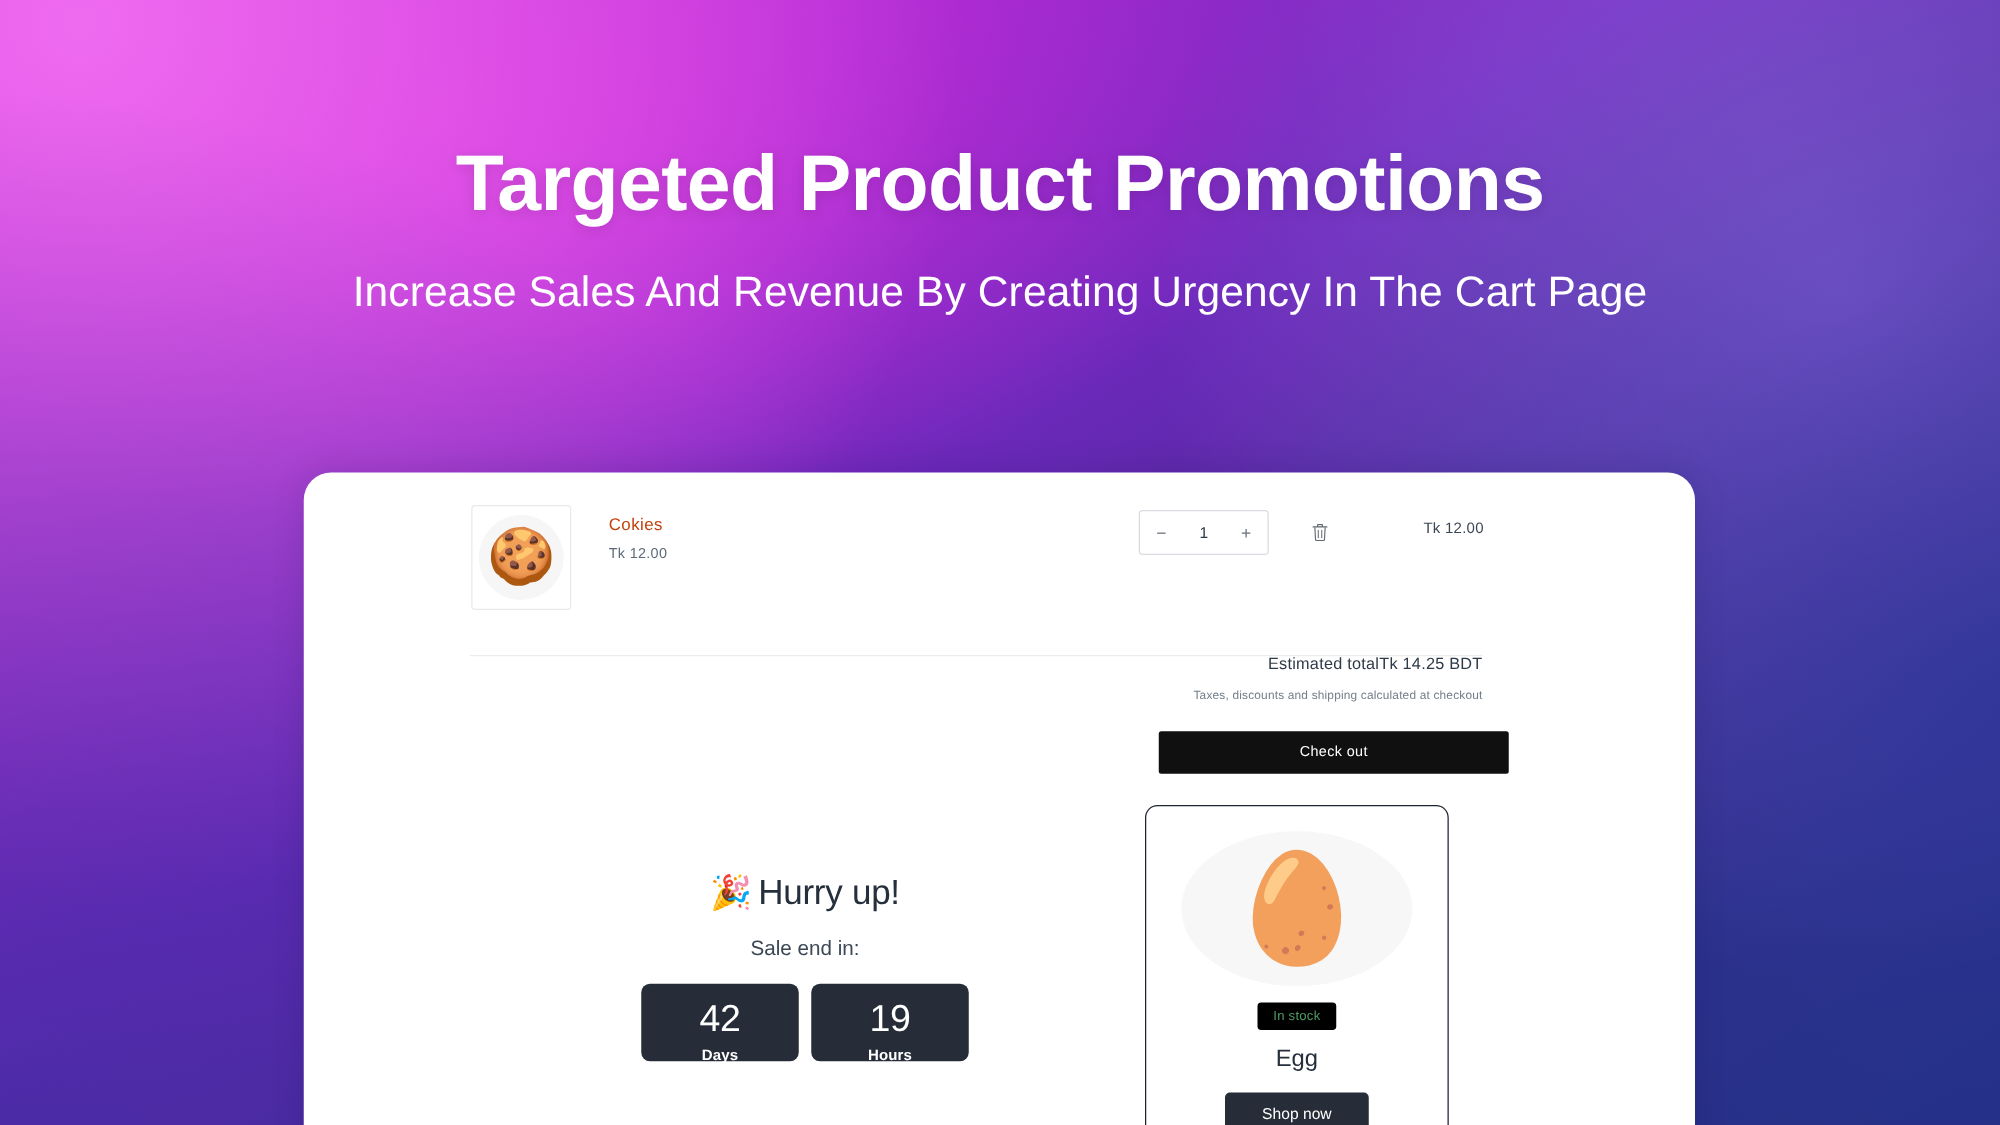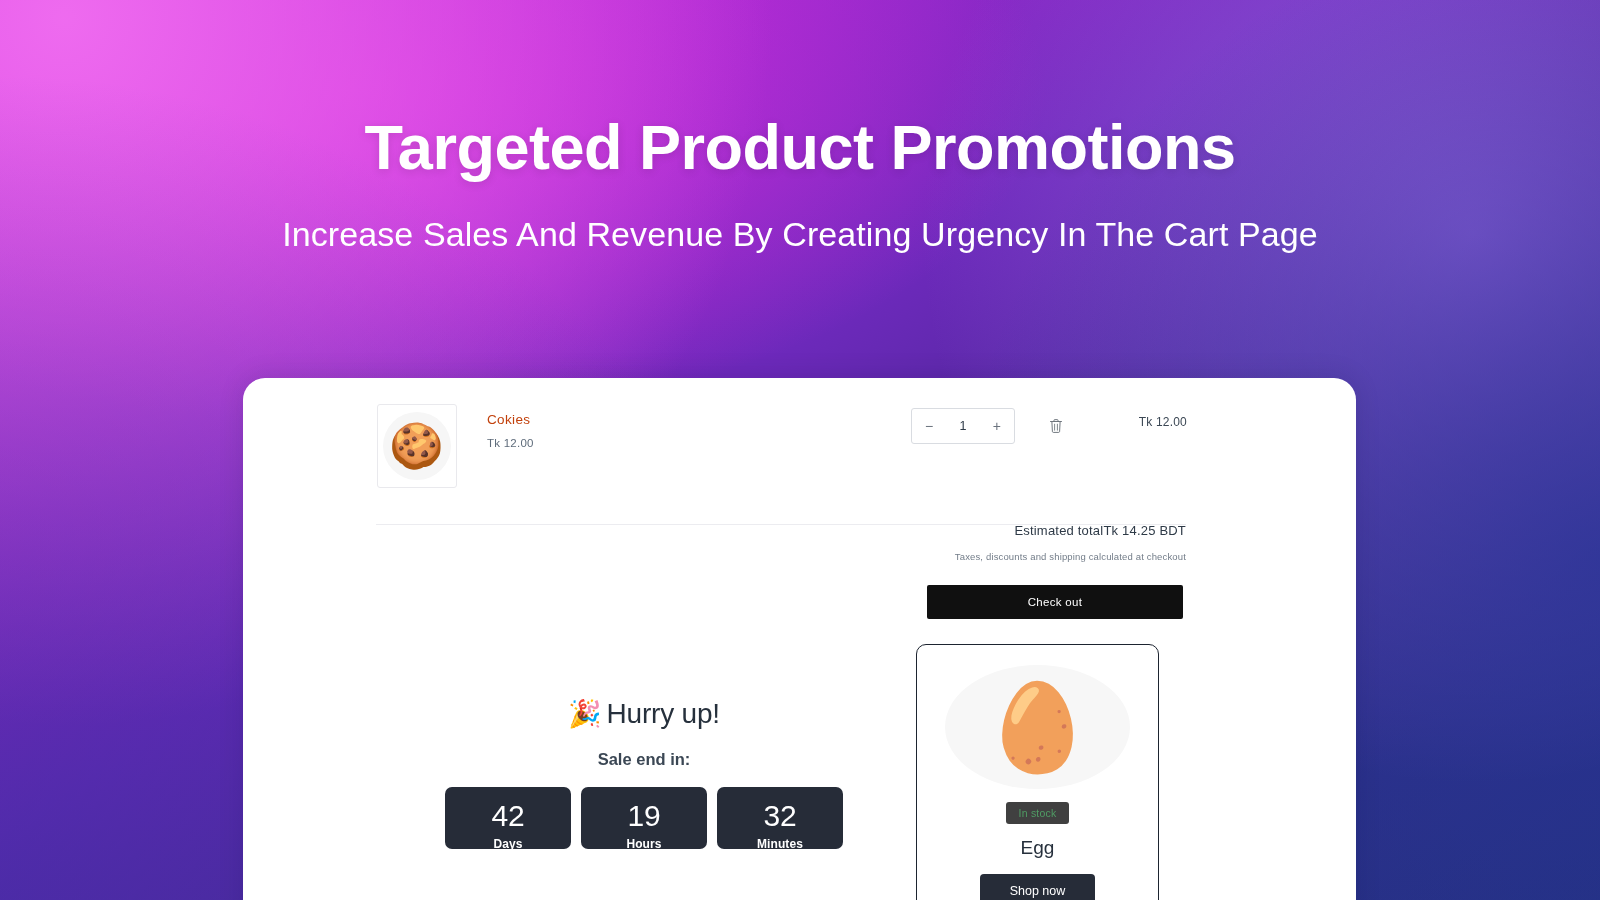--- a/index.html
+++ b/index.html
@@ -220,21 +220,21 @@
     font-size: 9.5px;
     color: #737d89;
     letter-spacing: 0.15px;
   }
 
   
   .checkout-btn {
     position: absolute;
     left: 684px;
     top: 207px;
-    width: 256px;
+    width: 280px;
     height: 34px;
     background: #101010;
     color: #ffffff;
     border: none;
     border-radius: 2px;
     font-size: 11.5px;
     letter-spacing: 0.3px;
     cursor: pointer;
     font-family: inherit;
   }
@@ -255,21 +255,21 @@
     display: flex;
     align-items: center;
     justify-content: center;
     gap: 5px;
   }
   .hurry-emoji { font-size: 27px; line-height: 1; }
   .sale-end {
     margin-top: 20px;
     font-size: 16.5px;
     color: #3b4754;
-    font-weight: 700;
+    font-weight: 400;
   }
   .timers {
     margin-top: 18px;
     display: flex;
     gap: 10px;
     justify-content: center;
   }
   .timer-box {
     width: 126px;
     height: 62px;
@@ -326,21 +326,21 @@
     background: #f7f7f7;
   }
   .promo-glyph {
     position: relative;
     font-size: 86px;
     line-height: 1;
   }
   .stock-badge {
     display: inline-block;
     margin-top: 7px;
-    background: #404040;
+    background: #000000;
     color: #4f9c64;
     font-size: 10.5px;
     padding: 5px 13px;
     border-radius: 3px;
     letter-spacing: 0.2px;
   }
   .promo-title {
     margin-top: 13px;
     font-size: 19px;
     color: #26303c;
@@ -418,24 +418,20 @@
     <div class="sale-end">Sale end in:</div>
     <div class="timers">
       <div class="timer-box">
         <span class="timer-num">42</span>
         <span class="timer-lbl">Days</span>
       </div>
       <div class="timer-box">
         <span class="timer-num">19</span>
         <span class="timer-lbl">Hours</span>
       </div>
-      <div class="timer-box">
-        <span class="timer-num">32</span>
-        <span class="timer-lbl">Minutes</span>
-      </div>
     </div>
   </div>
 
   <div class="promo-card">
     <div class="promo-img">
       <span class="promo-glyph">🥚</span>
     </div>
     <span class="stock-badge">In stock</span>
     <div class="promo-title">Egg</div>
     <button class="shop-btn">Shop now</button>

